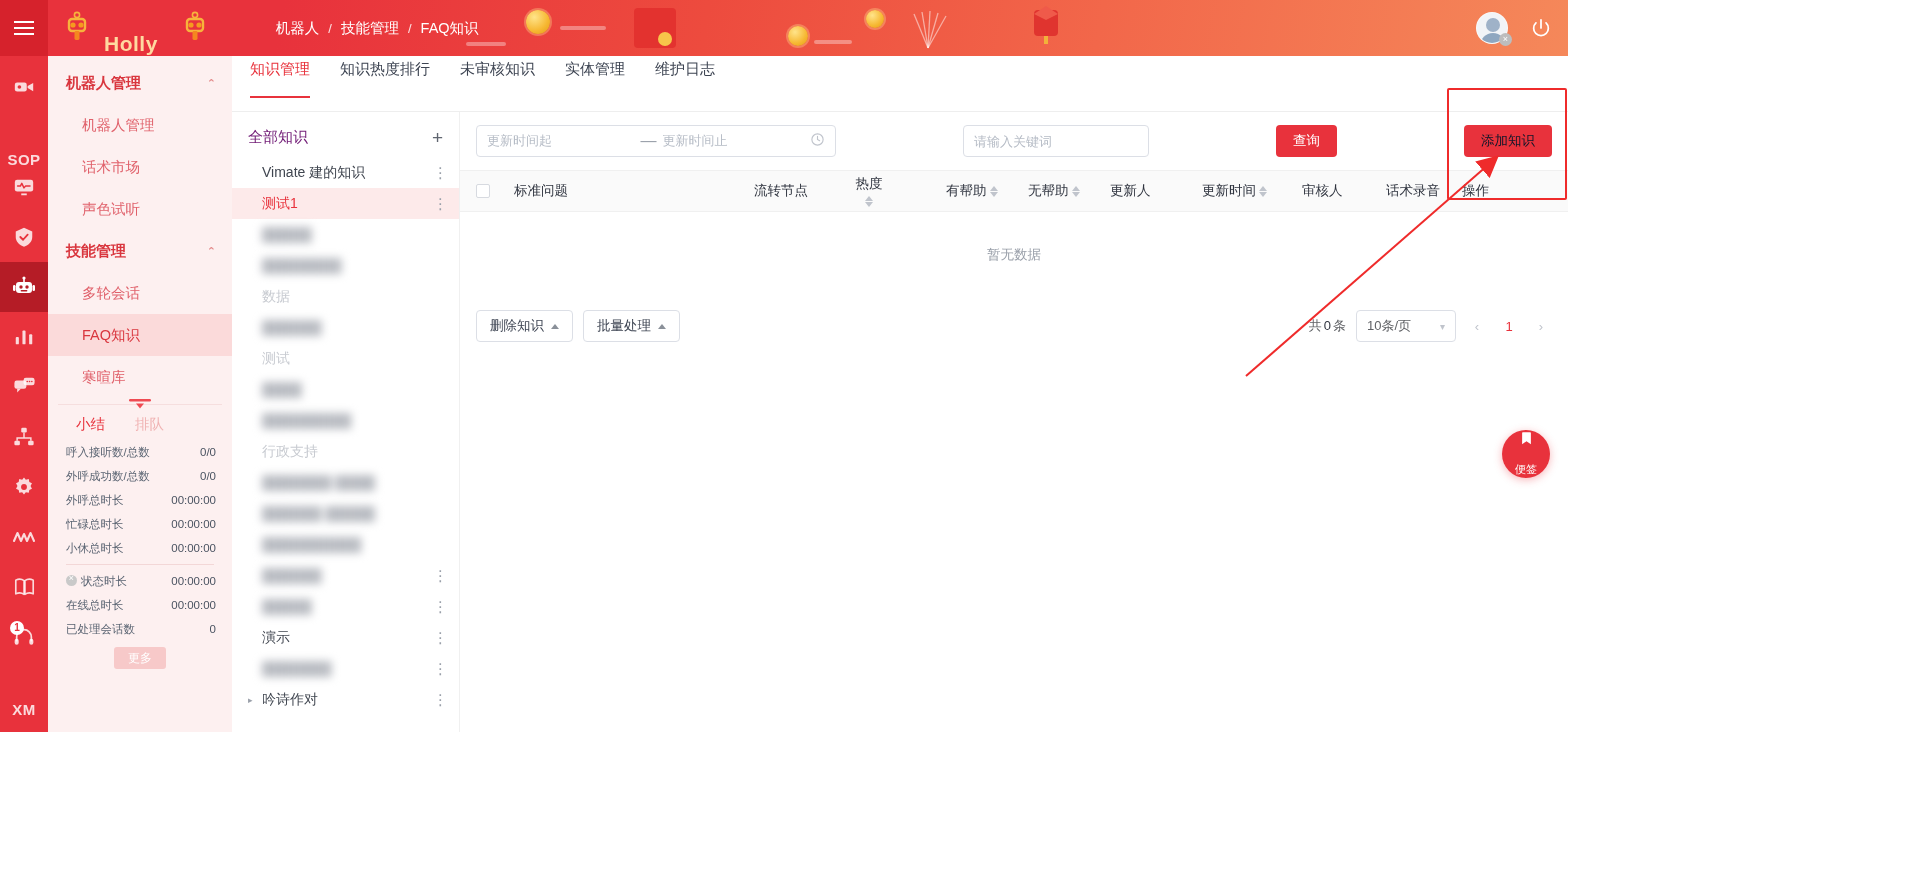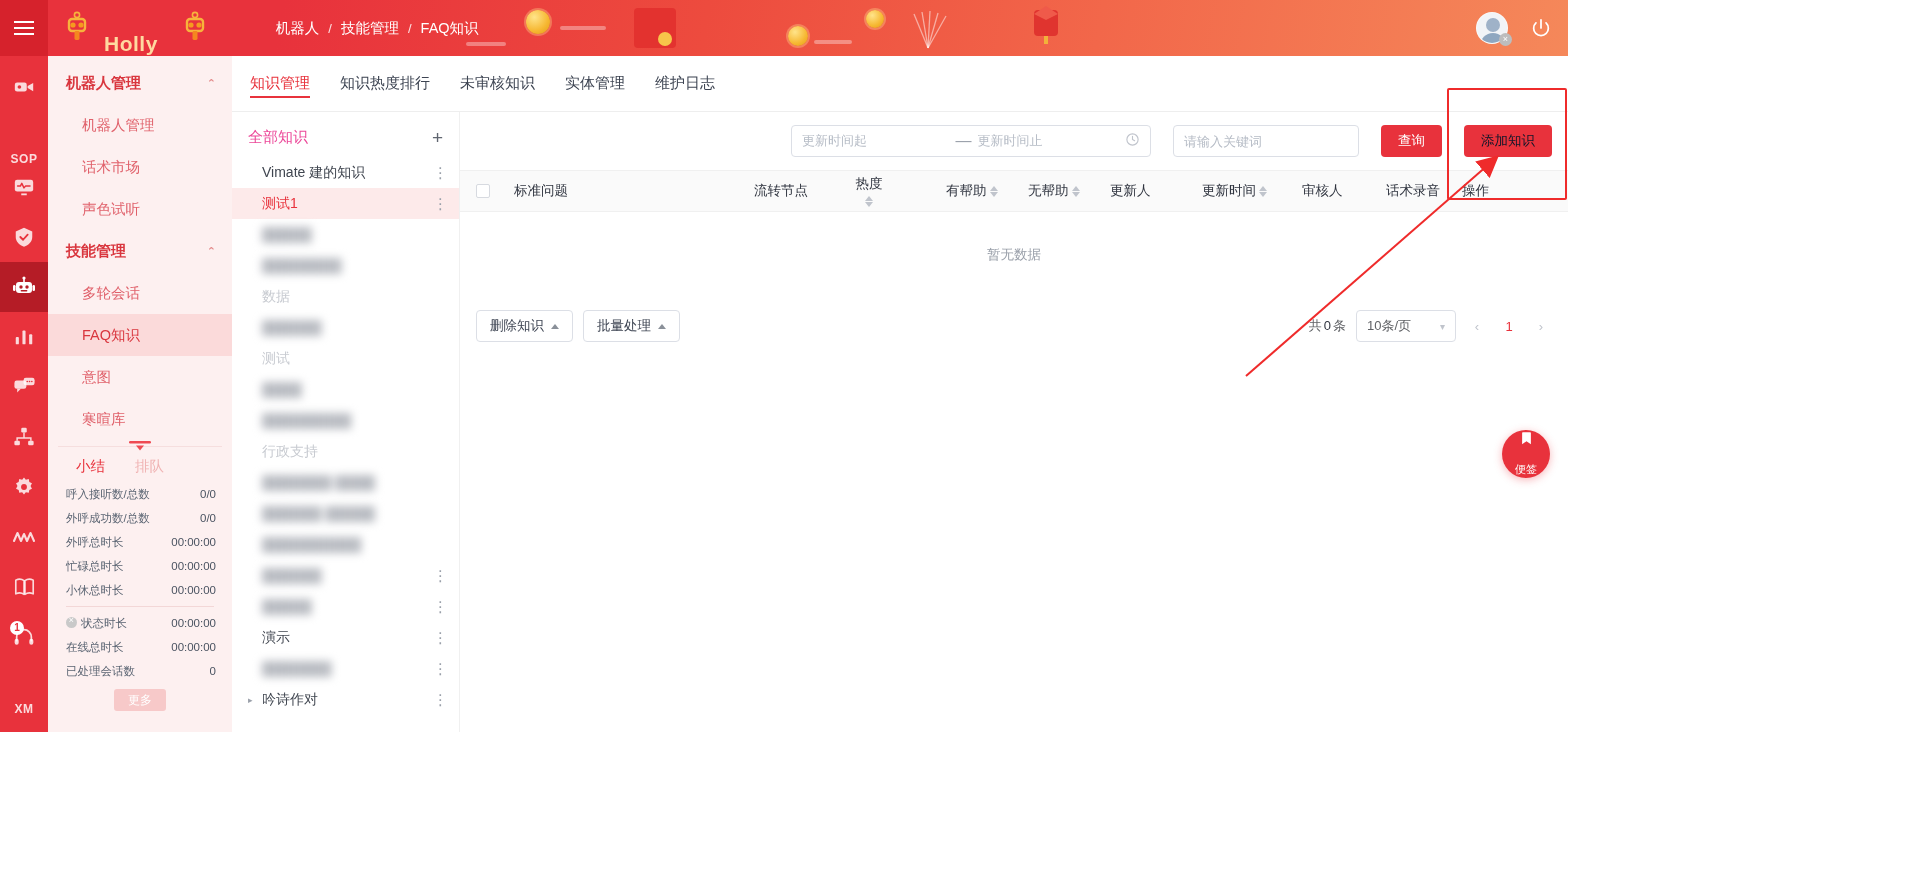--- a/index.html
+++ b/index.html
@@ -64,21 +64,21 @@
     display: flex; flex-direction: column; align-items: center;
     padding-top: 6px;
   }
   .rail-item {
     width: 48px; height: 50px;
     display: flex; align-items: center; justify-content: center;
     color: rgba(255,255,255,.82);
     cursor: pointer; position: relative; flex: 0 0 50px;
   }
   .rail-item.active { background: #b51c26; color: #fff; }
-  .rail-item .lbl { font-size: 12px; font-weight: bold; letter-spacing: .5px; margin-top: 44px; }
+  .rail-item .lbl { font-size: 15px; font-weight: bold; letter-spacing: .5px; margin-top: 44px; }
   .rail-item svg { display:block; }
   .rail-badge {
     position: absolute; left: 10px; top: 9px;
     width: 14px; height: 14px; border-radius: 50%;
     background: #fff; color: #e8323c; font-size: 10px;
     line-height: 14px; text-align: center; font-weight: bold;
   }
 
   
   .nav {
@@ -124,53 +124,53 @@
     border-radius: 3px; display:flex; align-items:center; justify-content:center;
     cursor: pointer;
   }
 
   
   .main { position: absolute; left: 232px; top: 56px; width: 1336px; height: 676px; background: #eeeeee; }
   .tabs {
     height: 56px; background: #fff; display: flex; align-items: center;
     padding-left: 18px; gap: 30px; border-bottom: 1px solid #eee;
   }
-  .tab { font-size: 15px; color: #3d4452; cursor: pointer; height: 48px; display:flex; align-items:center; position: relative; }
+  .tab { font-size: 15px; color: #3d4452; cursor: pointer; height: 48px; display:flex; position: relative; }
   .tab.active { color: #e8323c; }
   .tab.active::after { content:""; position: absolute; left: 0; right: 0; bottom: 10px; height: 2px; background: #e8323c; }
 
   .body-area { display: flex; height: 620px; padding: 0; }
   .tree-panel {
     width: 228px; background: #fff; margin: 0 0 0 0;
     display: flex; flex-direction: column; flex: 0 0 228px;
     border-right: 1px solid #f0f0f0; overflow: hidden; position: relative;
   }
   .tree-head {
     display: flex; align-items: center; justify-content: space-between;
     padding: 16px 16px 10px 16px;
   }
-  .tree-head .t { font-size: 15px; color: #ec4899; }
+  .tree-head .t { font-size: 15px; color: #701a75; }
   .tree-head .plus { font-size: 19px; color: #606670; cursor: pointer; line-height: 1; }
   .tree-list { flex: 1; overflow: hidden; }
   .tree-node {
     height: 31px; display: flex; align-items: center;
     padding-left: 16px; padding-right: 10px;
     font-size: 14px; color: #404650; cursor: pointer; position: relative;
   }
   .tree-node .caret { width: 14px; font-size: 9px; color: #9aa0aa; flex: 0 0 14px; }
   .tree-node .txt { flex: 1; white-space: nowrap; overflow: hidden; }
   .tree-node .dots { color: #9aa0aa; font-size: 15px; letter-spacing: 1px; }
   .tree-node.selected { background: #fdeaea; color: #e8323c; justify-content: center; }
   .tree-node.blurred .txt { filter: blur(4px); color: #b9bcc2; }
   .tree-node.dim .txt { color: #c8cbd1; }
 
   .content-panel { flex: 1; background: #fff; display: flex; flex-direction: column; position: relative; }
   .filterbar {
-    height: 58px; display: flex; align-items: center; justify-content: flex-end;
-    padding: 0 16px; gap: 22px;
+    height: 58px; display: flex; align-items: center; justify-content: space-between;
+    padding: 0 16px; gap: 14px;
   }
   .date-range {
     width: 360px; height: 32px; border: 1px solid #dcdfe6; border-radius: 4px;
     display: flex; align-items: center; padding: 0 10px; background: #fff;
   }
   .date-range .ph { font-size: 13px; color: #b6bcc6; width: 150px; }
   .date-range .dash { color: #9aa0aa; margin: 0 6px; }
   .date-range .clk { margin-left: auto; color: #c0c4cc; }
   .kw-input {
     width: 186px; height: 32px; border: 1px solid #dcdfe6; border-radius: 4px;
@@ -457,23 +457,20 @@
         <span>技能管理</span>
         <span class="chev">⌃</span>
       </div>
       <div class="nav-item">
         <span>多轮会话</span>
       </div>
       <div class="nav-item active">
         <span>FAQ知识</span>
       </div>
       <div class="nav-item">
-        <span>意图</span>
-      </div>
-      <div class="nav-item">
         <span>寒暄库</span>
       </div>
     </div>
 
     <div class="nav-divider"></div>
 
     <div class="stats">
       <div class="stats-handle">
         <svg width="22" height="11" viewBox="0 0 22 11">
           <rect x="0" y="0" width="22" height="2.4" rx="1.2" fill="#ef4a52"></rect>

